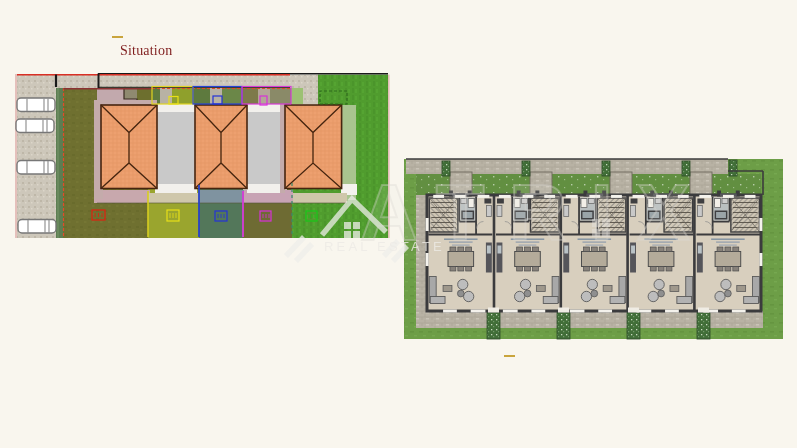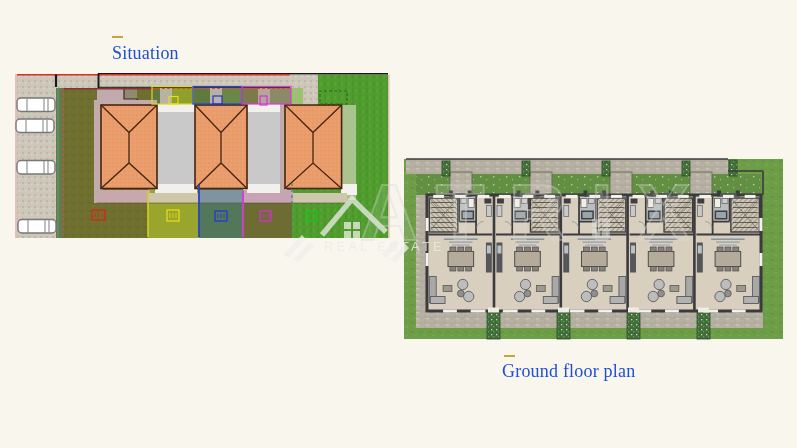--- a/index.html
+++ b/index.html
@@ -1,28 +1,27 @@
 <!DOCTYPE html>
 <html><head>
 <meta charset="utf-8">
 <style>
 html,body{margin:0;padding:0;}
 body{width:797px;height:448px;background:#f9f6ee;overflow:hidden;}
 .wrap{position:relative;width:797px;height:448px;font-family:"Liberation Serif",serif;}
 .dash{position:absolute;width:11px;height:2px;background:#c9a43c;}
-.title{position:absolute;font-size:18px;color:#1d4ed8;letter-spacing:0.2px;}
+.title{position:absolute;font-size:14px;color:#7f1d1d;letter-spacing:0.2px;margin-left:8px;}
 svg{position:absolute;display:block;}
 </style>
 </head>
 <body>
 <div class="wrap">
   <div class="dash" style="left:112px;top:36px;"></div>
   <div class="title" style="left:112px;top:43px;">Situation</div>
   <div class="dash" style="left:504px;top:355px;"></div>
-  <div class="title" style="left:502px;top:361px;">Ground floor plan</div>
 
   <svg id="site" style="left:15px;top:73px;" width="375" height="165" viewBox="0 0 375 165">
     <defs>
       <pattern id="speck" width="6" height="6" patternUnits="userSpaceOnUse">
         <rect width="6" height="6" fill="#cdc7ba"></rect>
         <rect x="1" y="1" width="2" height="2" fill="#beb7a8"></rect>
         <rect x="4" y="3" width="1.5" height="1.5" fill="#dcd6c9"></rect>
       </pattern>
       <pattern id="grassT" width="7" height="7" patternUnits="userSpaceOnUse">
         <rect width="7" height="7" fill="#509c2e"></rect>

